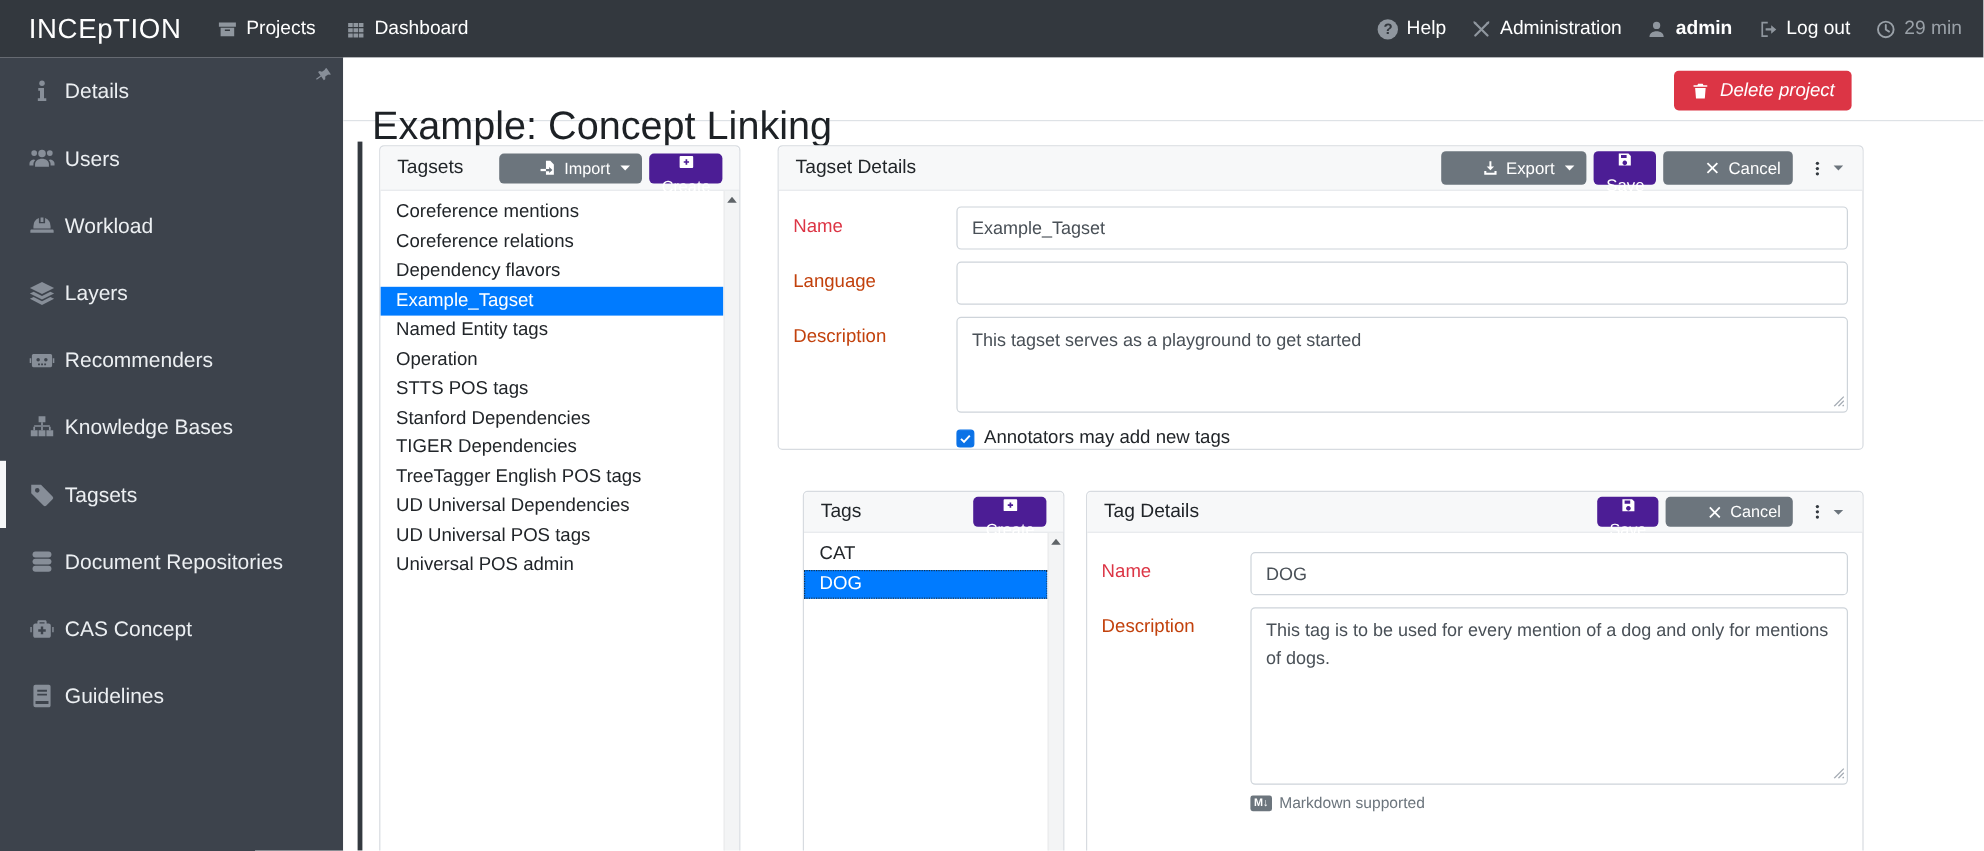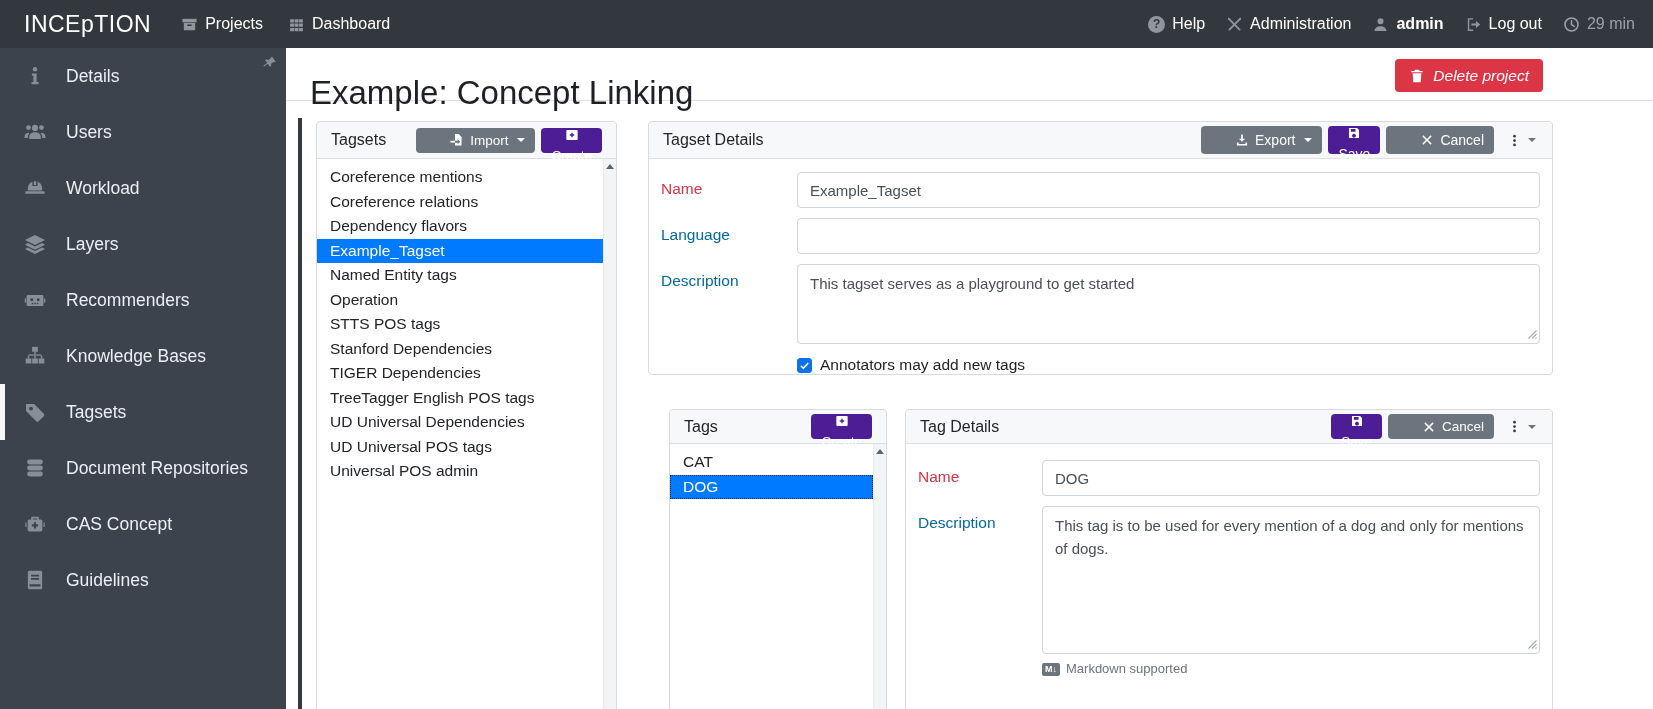--- a/index.html
+++ b/index.html
@@ -20,28 +20,28 @@
   .nicon svg{width:100%;height:100%;display:block;fill:currentColor;}
   .help-badge{width:17px;height:17px;border-radius:50%;background:#8f969e;color:#33383e;
     font-weight:700;font-size:12.5px;display:flex;align-items:center;justify-content:center;}
 
   
   #sidebar{position:absolute;left:0;top:48px;width:286px;bottom:0;background:#3d434c;}
   .sb-item{height:56px;display:flex;align-items:center;padding-left:16px;position:relative;cursor:pointer;}
   .sb-item.active::before{content:"";position:absolute;left:0;top:0;bottom:0;width:5px;background:#f6f7f8;}
   .sb-icon{width:38px;display:flex;justify-content:center;color:#878e98;flex:0 0 auto;}
   .sb-icon svg{width:22px;height:22px;display:block;fill:currentColor;}
-  .sb-label{margin-left:12px;color:#eceff2;font-size:17.5px;white-space:nowrap;text-align:right;}
+  .sb-label{color:#eceff2;font-size:17.5px;white-space:nowrap;text-align:right;}
   #pin{position:absolute;top:7px;right:9px;width:15px;height:15px;color:#878e98;cursor:pointer;}
   #pin svg{width:100%;height:100%;fill:currentColor;transform:rotate(10deg);}
 
   
   #main{position:absolute;left:286px;top:48px;right:0;bottom:0;background:#fff;}
   #page-header{position:relative;height:53px;border-bottom:1px solid #dee2e6;}
-  #page-title{position:absolute;left:24px;top:4px;font-size:33px;color:#1d2125;font-weight:400;white-space:nowrap;}
+  #page-title{position:absolute;left:24px;top:16px;font-size:33px;color:#1d2125;font-weight:400;white-space:nowrap;}
   #delete-btn{position:absolute;right:110px;top:11px;}
 
   #content{position:absolute;left:0;top:53px;right:0;bottom:0;overflow:hidden;}
   #splitter{position:absolute;left:12px;top:17px;width:4px;bottom:0;background:#343a40;}
 
   .card{position:absolute;background:#fff;border:1px solid #d7dbe0;border-radius:4px;}
   .cut{bottom:-8px;border-radius:4px 4px 0 0;}
   .card-header{background:#f7f8f9;border-bottom:1px solid #dcdfe3;border-radius:4px 4px 0 0;
     display:flex;align-items:center;padding:0 14px;}
   .hdr-lg{height:37px;}
@@ -82,21 +82,21 @@
   #tagsets-card{left:30px;top:20px;width:301px;}
   #tagset-details-card{left:362px;top:20px;width:905px;height:254px;}
   #tags-card{left:383px;top:308px;width:218px;}
   #tag-details-card{left:619px;top:308px;width:648px;}
   #tagsets-card .list-body{top:37px;}
   #tags-card .list-body{top:34px;}
 
   
   .card-body{padding:13px 12px 0 12px;}
   .form-row{display:flex;margin-bottom:10px;}
-  .form-label{width:136px;flex:0 0 auto;padding-top:8px;font-size:15.5px;color:#0369a1;}
+  .form-label{width:136px;flex:0 0 auto;padding-top:8px;font-size:15.5px;color:#c2410c;}
   #tag-details-card .form-label{width:124px;}
   .form-label.required{color:#dc3545;}
   .form-field{flex:1;position:relative;}
   .text{width:100%;height:36px;border:1px solid #ced4da;border-radius:4px;padding:0 12px;
     font-size:15px;color:#495057;font-family:inherit;background:#fff;display:block;}
   textarea.text{padding:7px 12px;resize:none;line-height:1.55;}
   #tagset-desc{height:80px;}
   #tag-desc{height:148px;}
   .grip{position:absolute;right:3px;bottom:5px;width:10px;height:10px;}
   .grip svg{width:100%;height:100%;display:block;}

